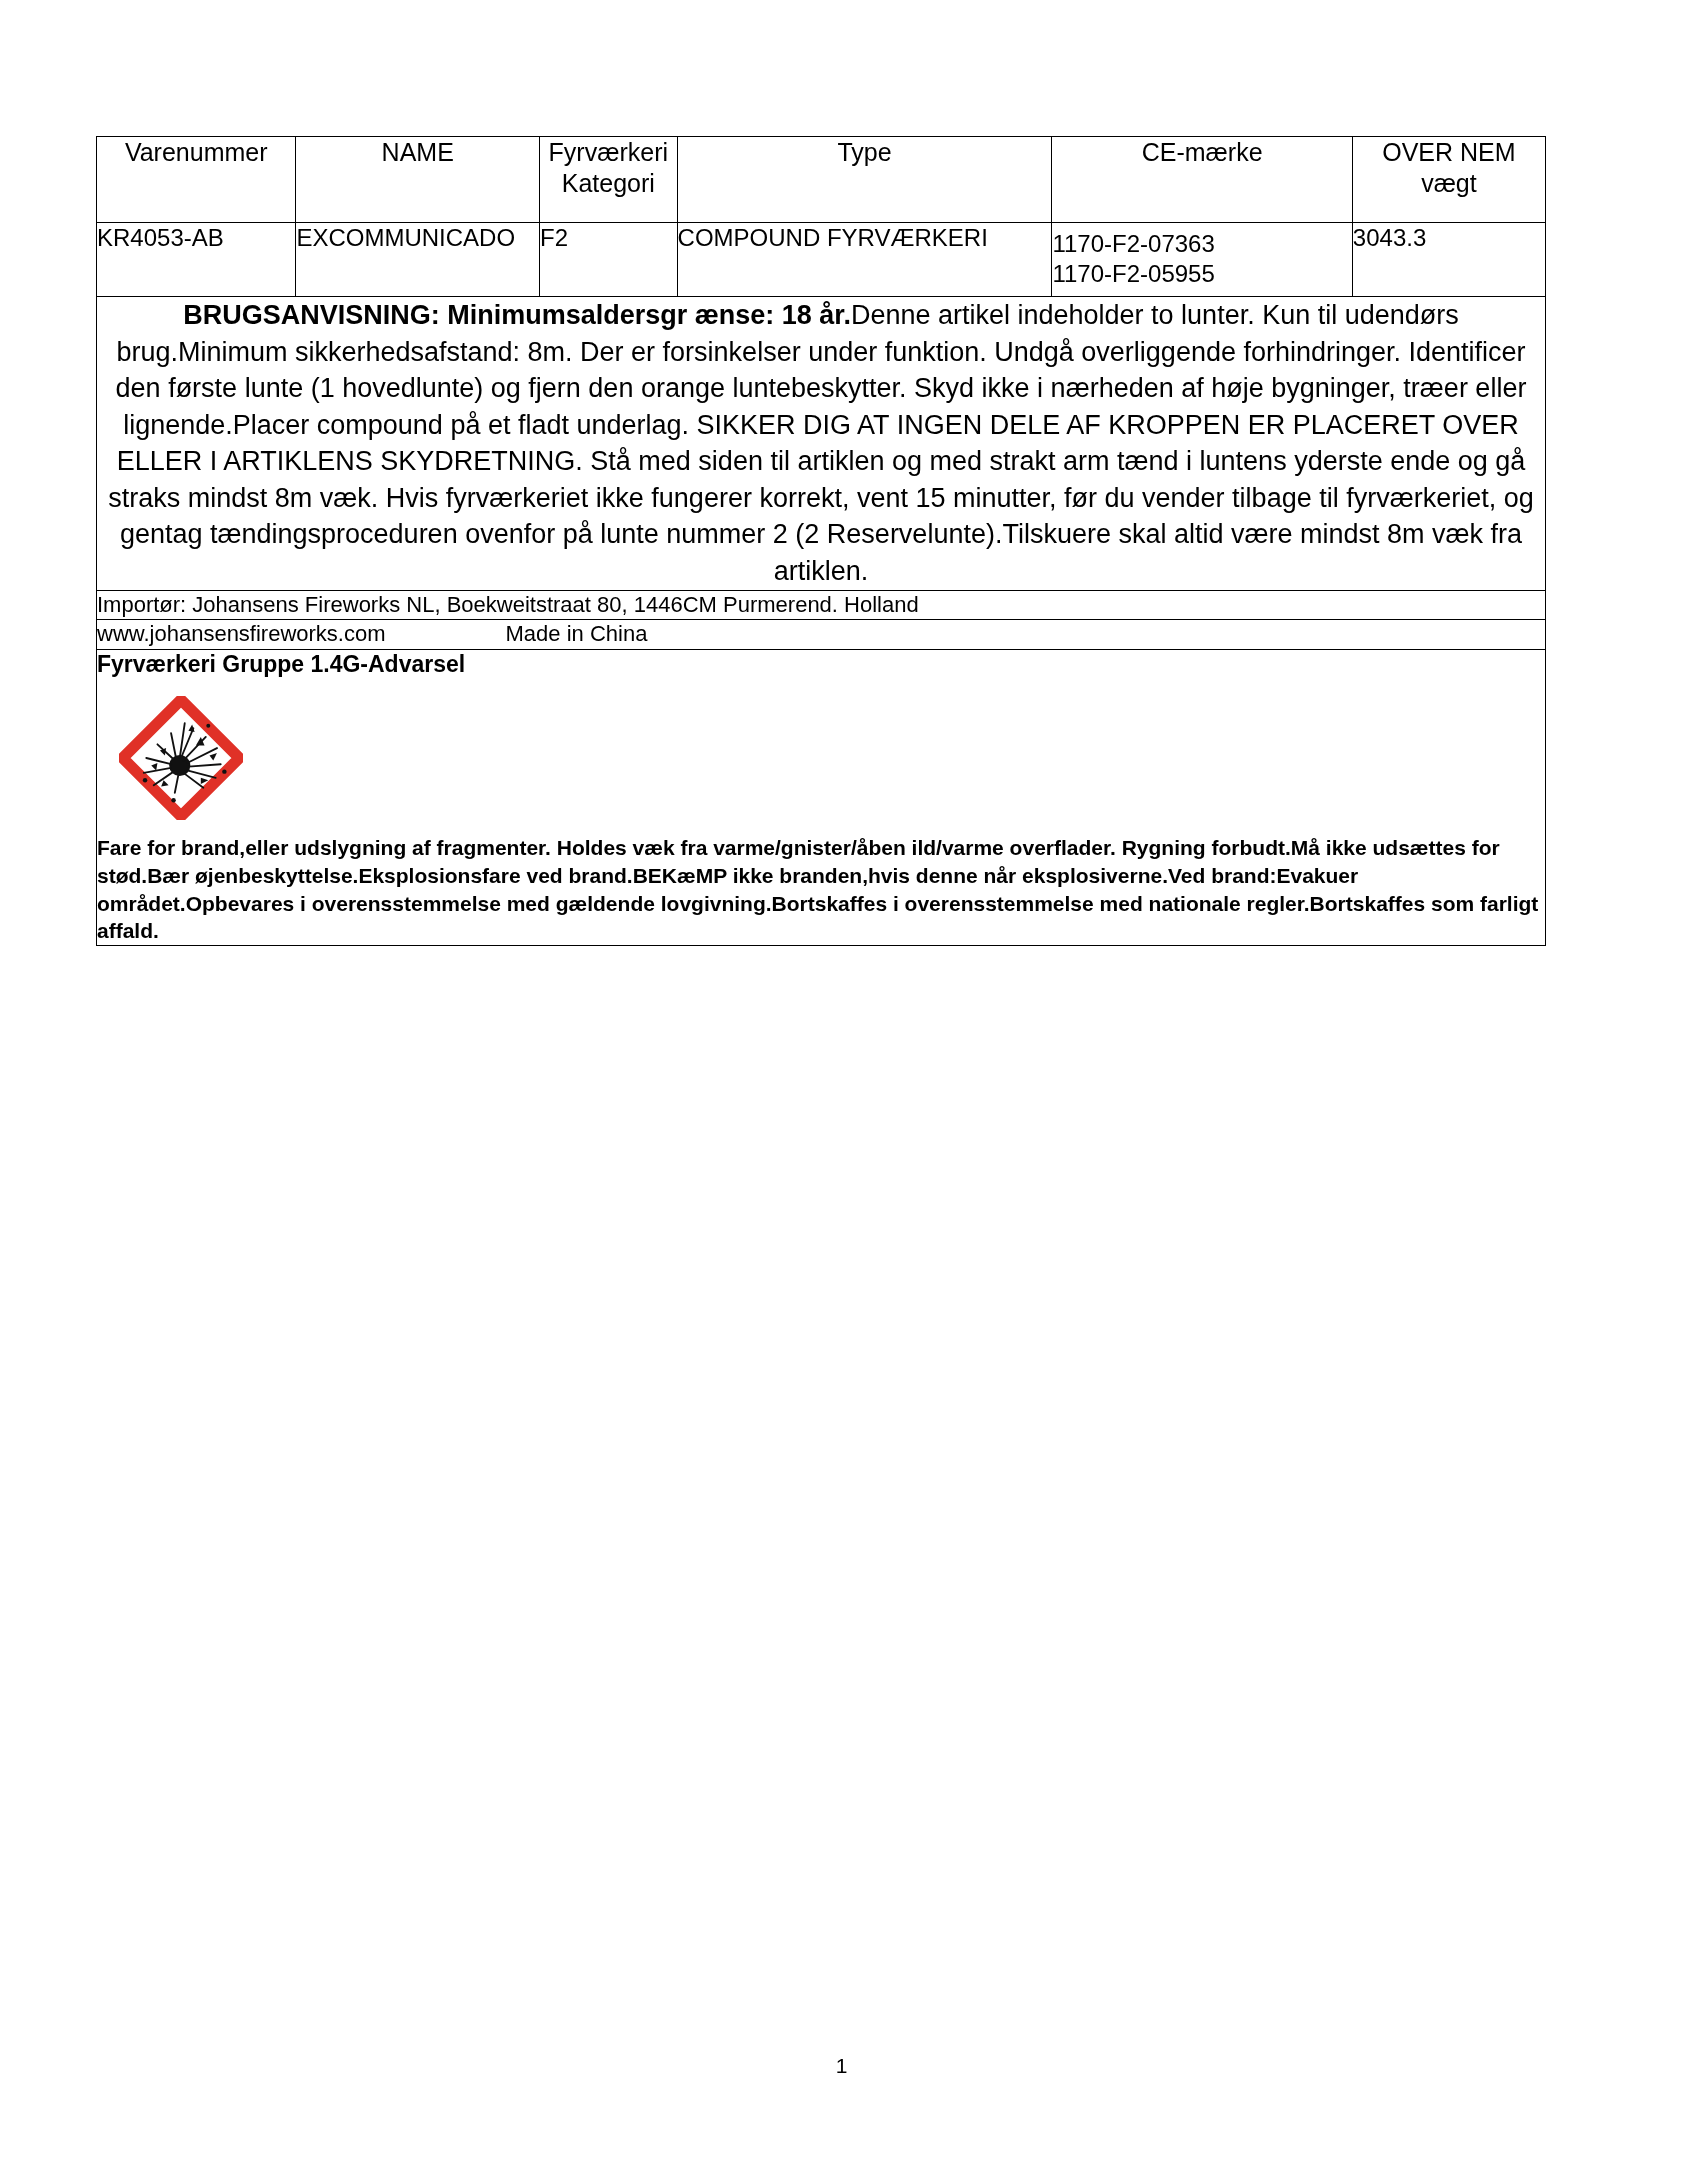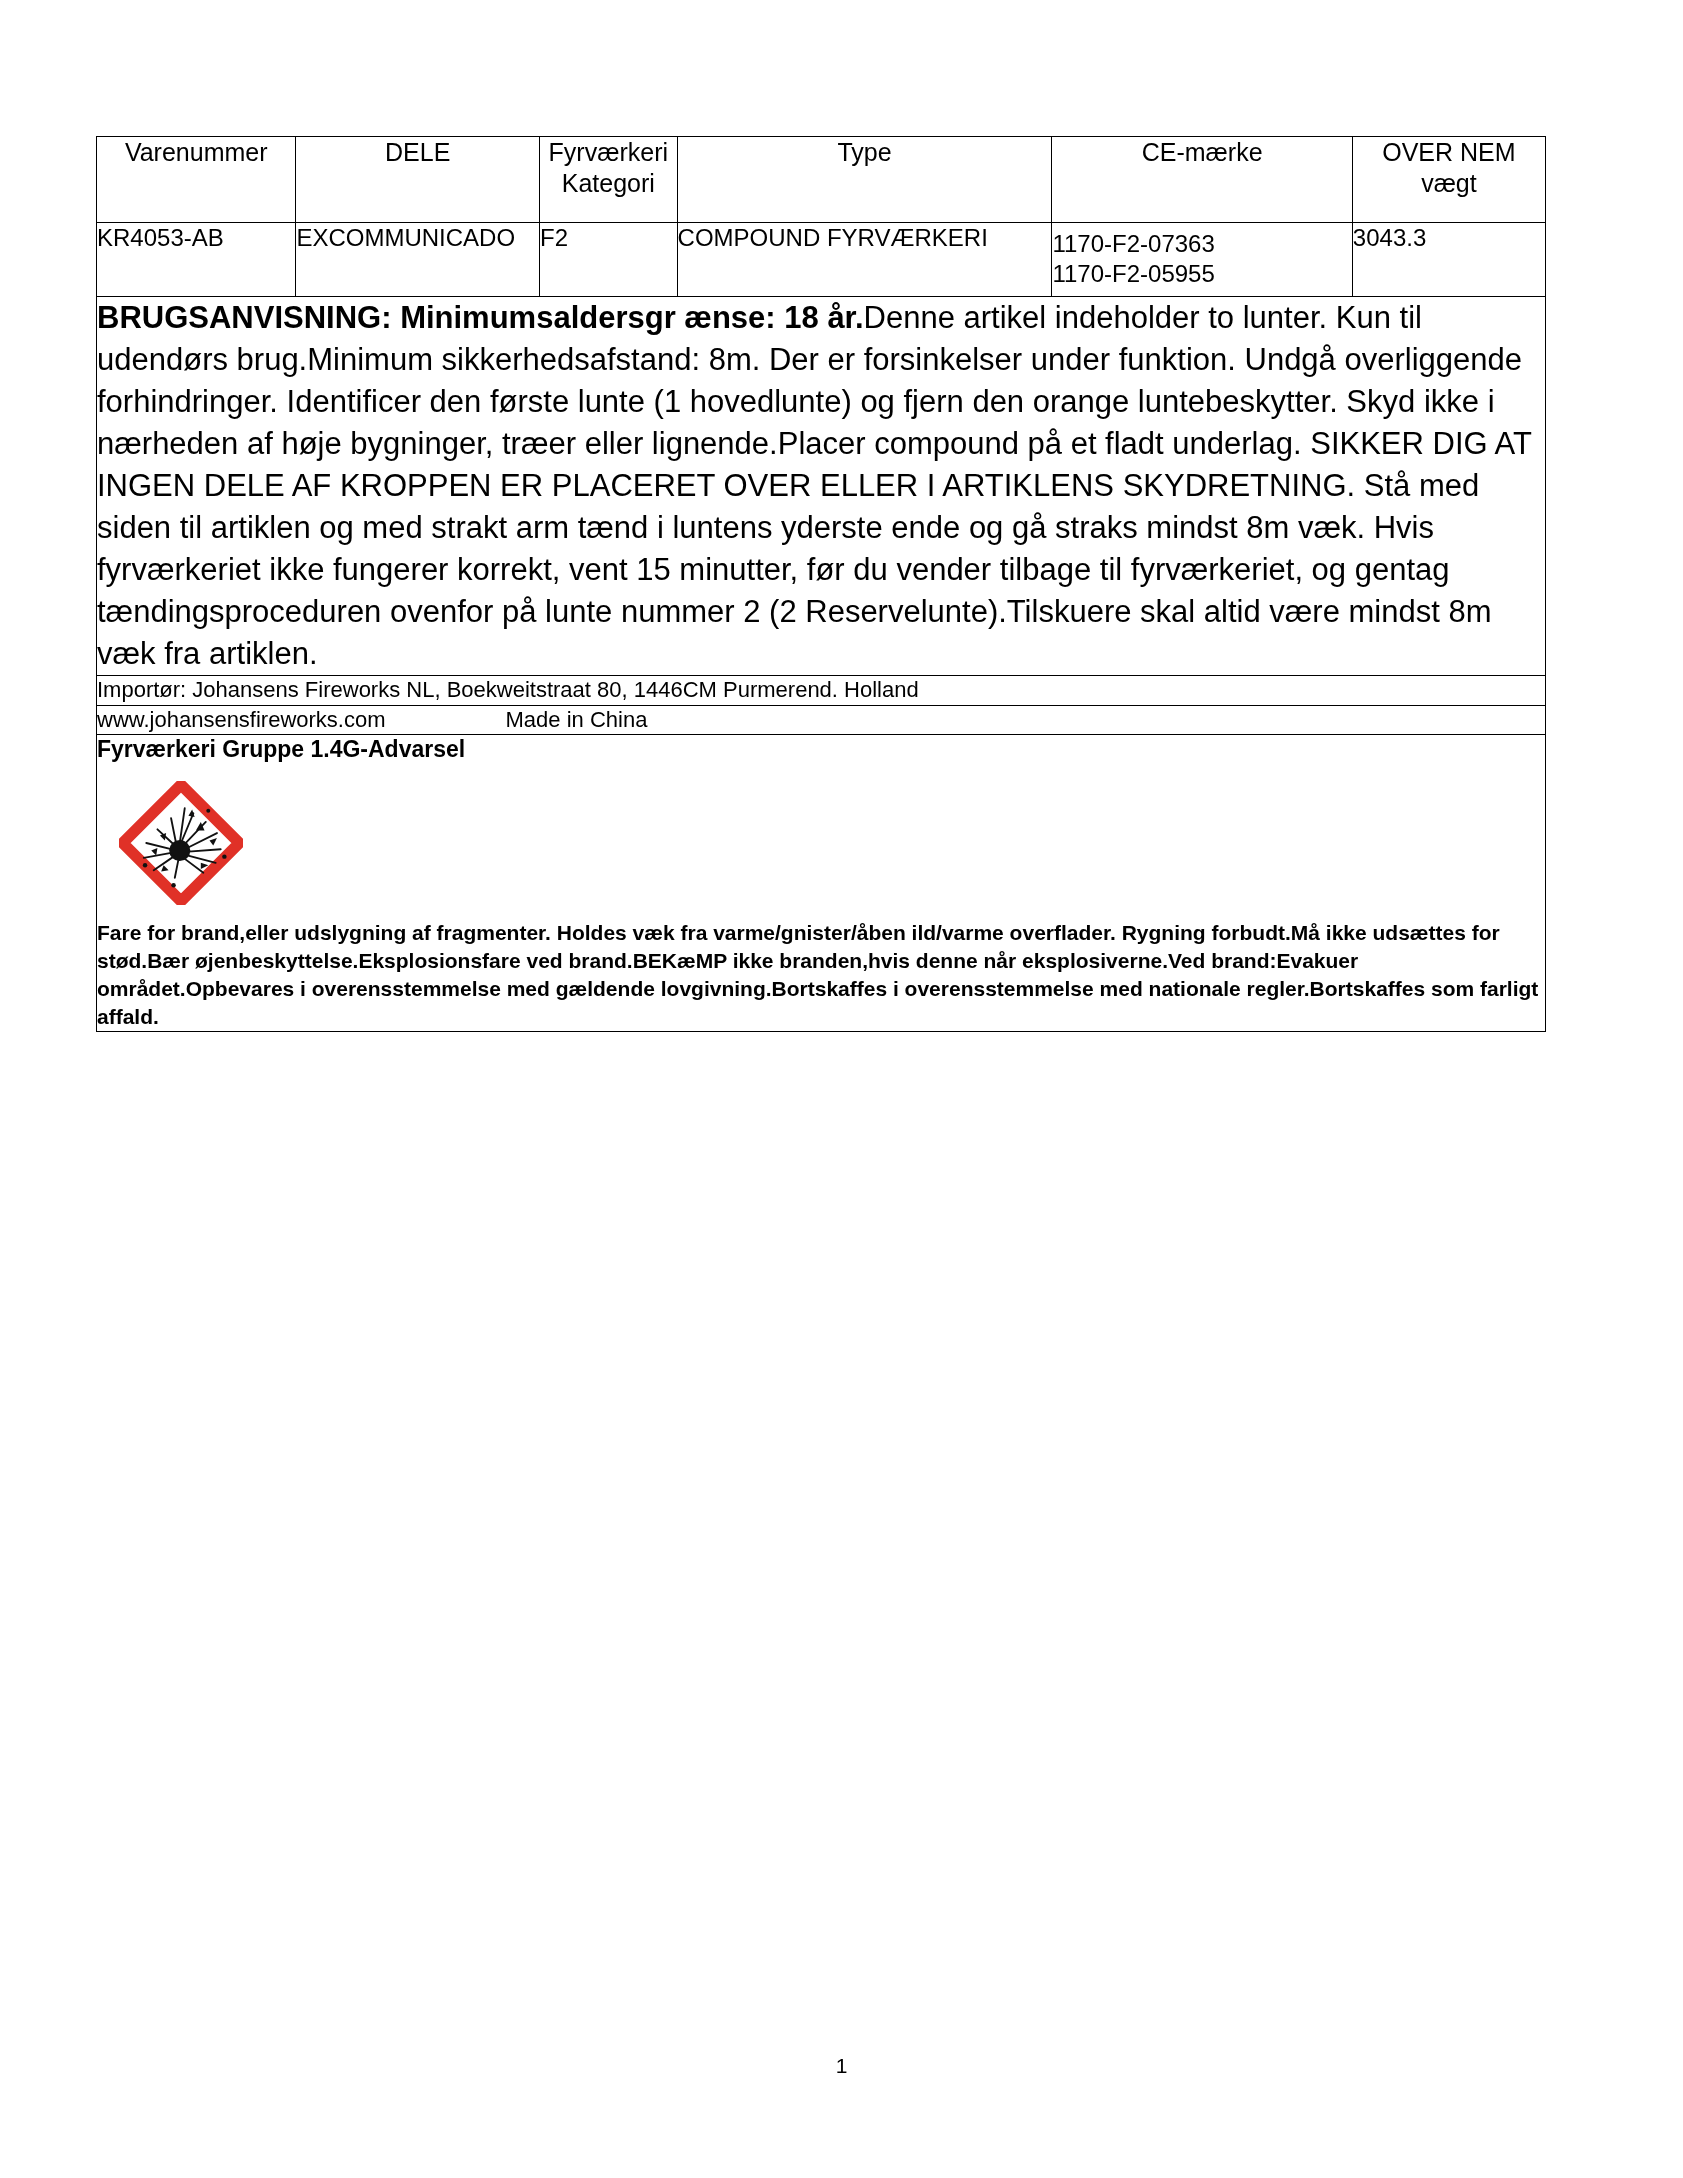--- a/index.html
+++ b/index.html
@@ -60,23 +60,23 @@
     padding-top: 6px;
     padding-bottom: 6px;
     line-height: 1.24;
   }
 
   
   .instr-cell {
     padding: 12px 10px 59px 10px;
   }
   .instr {
-    font-size: 31px;
+    font-size: 27px;
     line-height: 1.355;
-    text-align: left;
+    text-align: center;
   }
   .instr b {
     font-weight: bold;
   }
 
   .importer-cell {
     padding: 14px 10px 30px 10px;
     font-size: 22px;
     line-height: 1.3;
     border-radius: 10px;
@@ -138,21 +138,21 @@
       <col style="width:193px">
       <col style="width:109px">
       <col style="width:297px">
       <col style="width:238px">
       <col style="width:153px">
     </colgroup>
     <tbody>
 
       <tr>
         <td class="hdr">Varenummer</td>
-        <td class="hdr">DELE</td>
+        <td class="hdr">NAME</td>
         <td class="hdr">
           <span>Fyrværkeri</span><br>
           <span>Kategori</span>
         </td>
         <td class="hdr">Type</td>
         <td class="hdr">CE-mærke</td>
         <td class="hdr">
           <span>OVER NEM</span><br>
           <span>vægt</span>
         </td>

